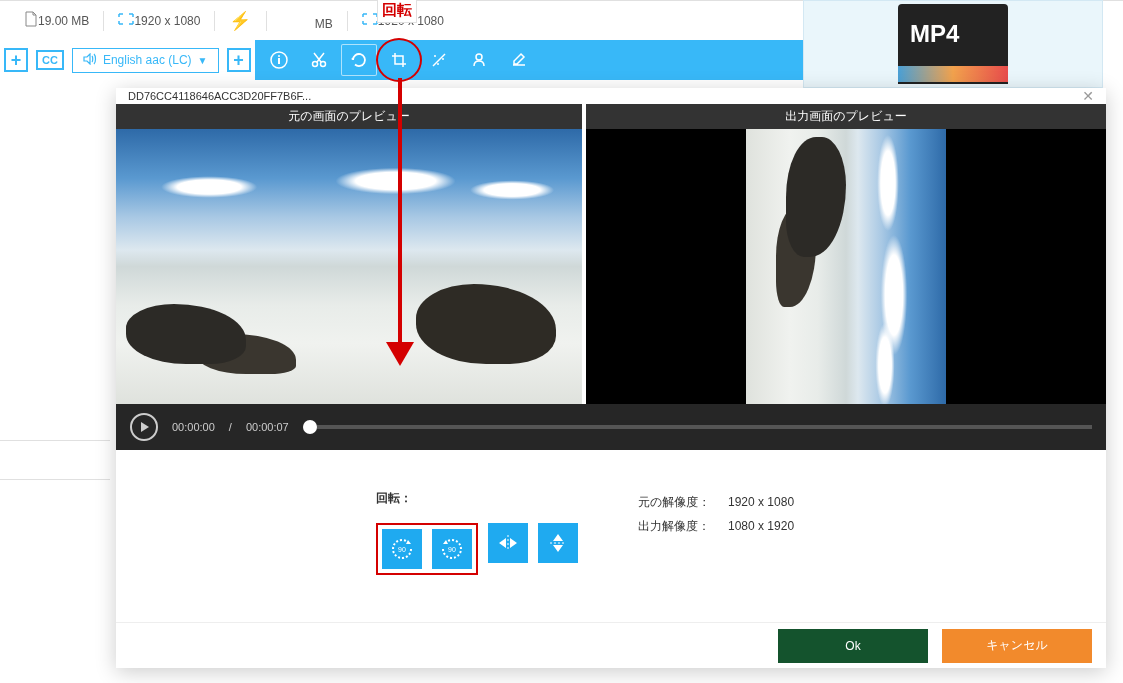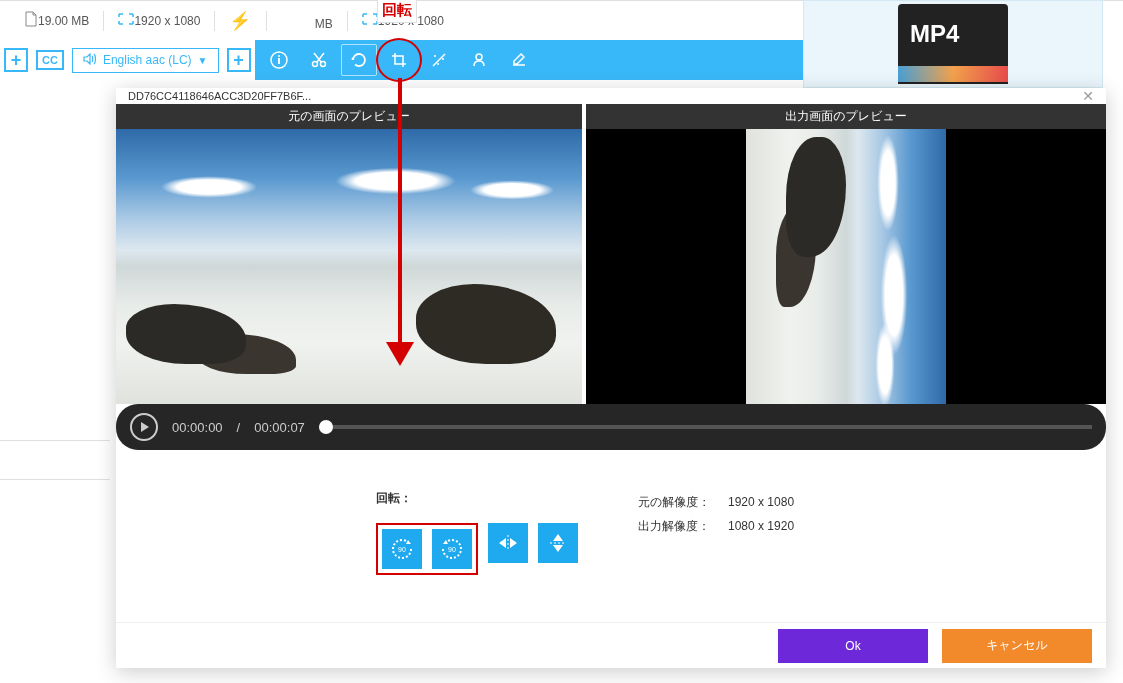--- a/index.html
+++ b/index.html
@@ -43,41 +43,41 @@
 .pv-header { text-align: center; color: #fff; font-size: 12px; padding: 4px 0; background: #333; }
 .pv-body { flex: 1; display: flex; align-items: center; justify-content: center; background: #000; overflow: hidden; }
 .gap { width: 4px; background: #fff; }
 .beach { width: 100%; height: 100%; background: linear-gradient(to bottom, #2e6aa8 0%, #5a99d0 18%, #a8c8e4 32%, #dde8ef 44%, #cfd8d8 50%, #e8ece9 64%, #f0f2ef 78%, #dfe2dd 100%); position: relative; }
 .beach .clouds { position: absolute; top: 28px; left: 0; right: 0; height: 60px; background: radial-gradient(ellipse 80px 18px at 20% 50%, #fff 40%, transparent 60%), radial-gradient(ellipse 100px 22px at 60% 40%, #fff 40%, transparent 60%), radial-gradient(ellipse 70px 16px at 85% 55%, #fff 40%, transparent 60%); }
 .beach .rocks { position: absolute; bottom: 40px; left: 10px; width: 120px; height: 60px; background: #2c2a26; border-radius: 40% 60% 30% 50%; box-shadow: 60px 20px 0 -10px #3a362f, 300px -10px 0 10px #2e2b25; }
 .pv.out .pv-body { padding: 0 120px; }
 .pv.out .beach { transform: rotate(90deg); width: 280px; height: 200px; }
 
 
-.play-bar { height: 46px; background: #262626; display: flex; align-items: center; padding: 0 14px; gap: 14px; color: #ccc; font-size: 13px; border-radius: 22px; }
+.play-bar { height: 46px; background: #262626; display: flex; align-items: center; padding: 0 14px; gap: 14px; color: #ccc; font-size: 11px; }
 .play-btn { width: 28px; height: 28px; border: 2px solid #ccc; border-radius: 50%; display: flex; align-items: center; justify-content: center; cursor: pointer; }
 .play-btn::after { content: ""; width: 0; height: 0; border-left: 8px solid #ccc; border-top: 5px solid transparent; border-bottom: 5px solid transparent; margin-left: 2px; }
 .track { flex: 1; height: 4px; background: #555; position: relative; }
 .thumb { position: absolute; left: 0; top: -5px; width: 14px; height: 14px; background: #fff; border-radius: 50%; }
 
 
 .controls { flex: 1; padding: 40px 260px 20px; display: flex; gap: 60px; align-items: flex-start; }
 .left-ctrl { display: flex; flex-direction: column; gap: 16px; }
 .section-label { font-size: 12px; font-weight: bold; color: #333; }
 .rot-btns { display: flex; gap: 10px; }
 .rot-btn { width: 40px; height: 40px; background: #1faaf0; display: flex; align-items: center; justify-content: center; cursor: pointer; }
 .rot-btn svg { fill: #fff; }
 .red-box { border: 2px solid #d40000; padding: 4px; }
 .res-info { font-size: 12px; color: #333; line-height: 2; }
 .res-info .lbl { display: inline-block; width: 90px; }
 
 
 .dlg-footer { height: 46px; display: flex; justify-content: flex-end; gap: 14px; padding: 0 14px; align-items: center; border-top: 1px solid #eee; }
 .btn { width: 150px; height: 34px; display: flex; align-items: center; justify-content: center; font-size: 12px; cursor: pointer; }
-.btn.ok { background: #6d28d9; color: #fff; }
+.btn.ok { background: #14532d; color: #fff; }
 .btn.cancel { background: #f28a2c; color: #fff; }
 
 .bottom-stub { position: absolute; left: 0; top: 440px; width: 110px; height: 40px; border-top: 1px solid #e0e0e0; border-bottom: 1px solid #e0e0e0; }
 </style>
 </head>
 <body>
 
 <div class="info-row">
   <div class="info-item">
     <span class="file-icon">

